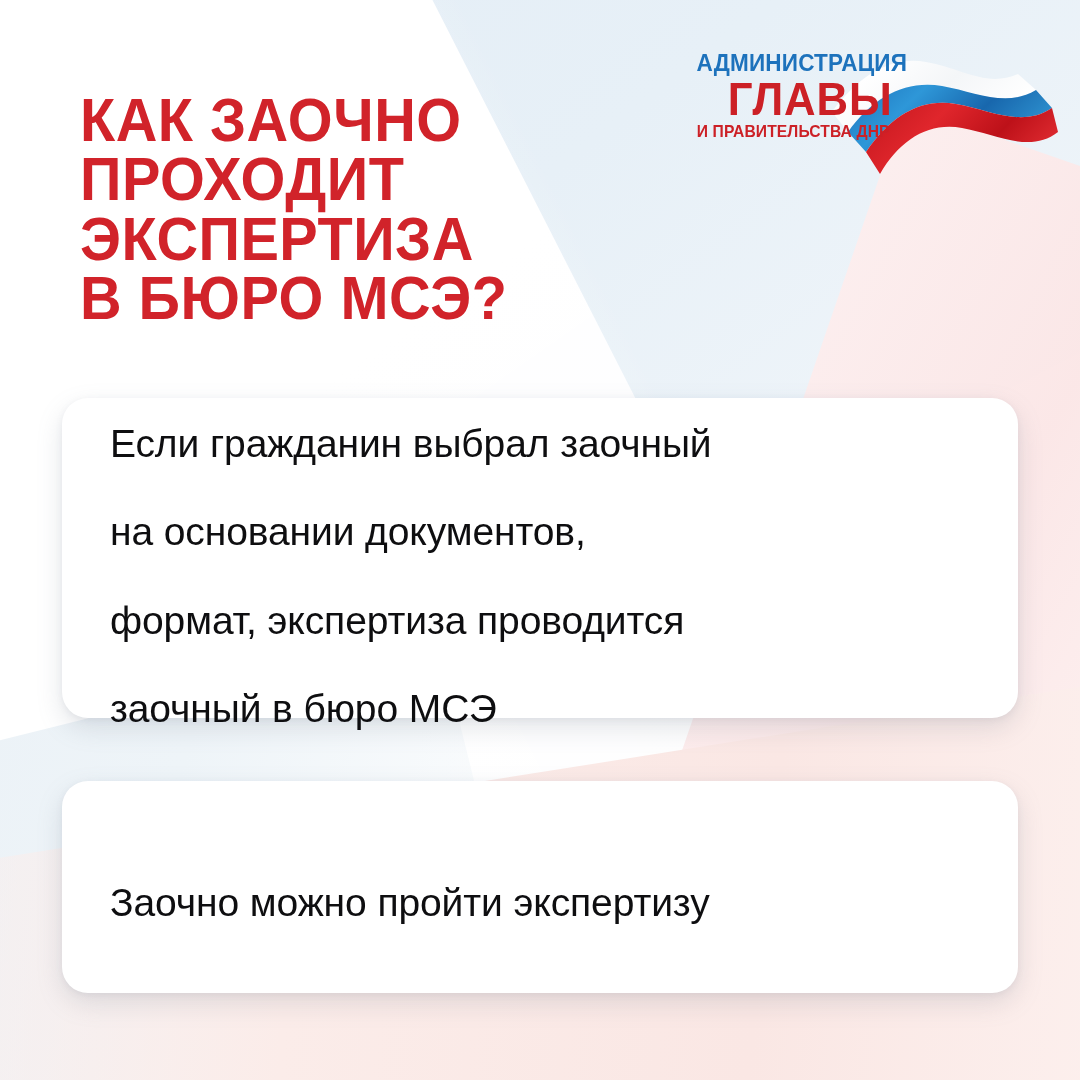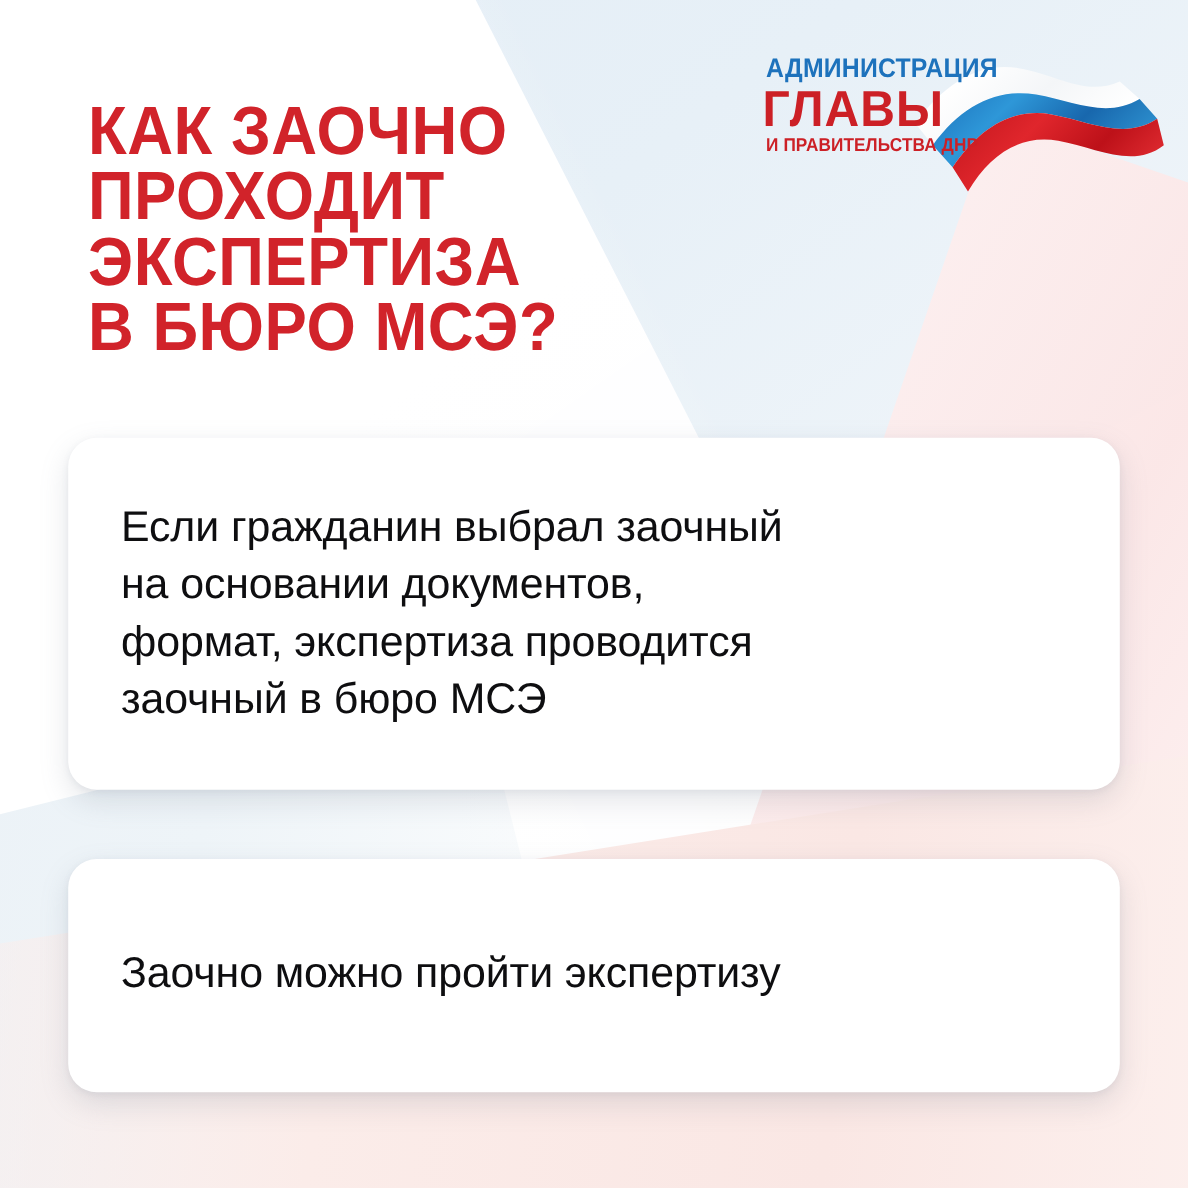--- a/index.html
+++ b/index.html
@@ -103,21 +103,21 @@
   
   .logo {
     position: absolute;
     right: 22px; top: 50px;
     width: 370px; height: 140px;
   }
   .logo-text {
     position: absolute;
     left: 0; top: 0;
     width: 210px;
-    text-align: left;
+    text-align: right;
     z-index: 3;
   }
   .logo-line1 {
     display: block;
     color: #1d72bc;
     font-family: "Liberation Sans Narrow", "Liberation Sans", sans-serif;
     font-weight: 700;
     font-size: 24.5px;
     letter-spacing: 0.2px;
     line-height: 1.05;
@@ -171,21 +171,21 @@
     left: 48px; right: 34px; top: 50%;
     transform: translateY(-50%);
     color: #0e0e10;
     font-family: "Liberation Sans Narrow", "Liberation Sans", sans-serif;
     font-size: 39px;
     line-height: 1.34;
     font-weight: 400;
     letter-spacing: -0.1px;
   }
   #card-2 .card-text { top: 49%; }
-  .card-text .cline { display: block; white-space: nowrap; }
+  .card-text .cline { display: block; white-space: nowrap; margin-top: 36px; }
 </style>
 </head>
 <body>
 
 <div id="poster">
 
   <div class="bg-layer">
     <div class="bg-white-topleft"></div>
     <div class="bg-blue-wedge"></div>
     <div class="bg-white-sweep"></div>

